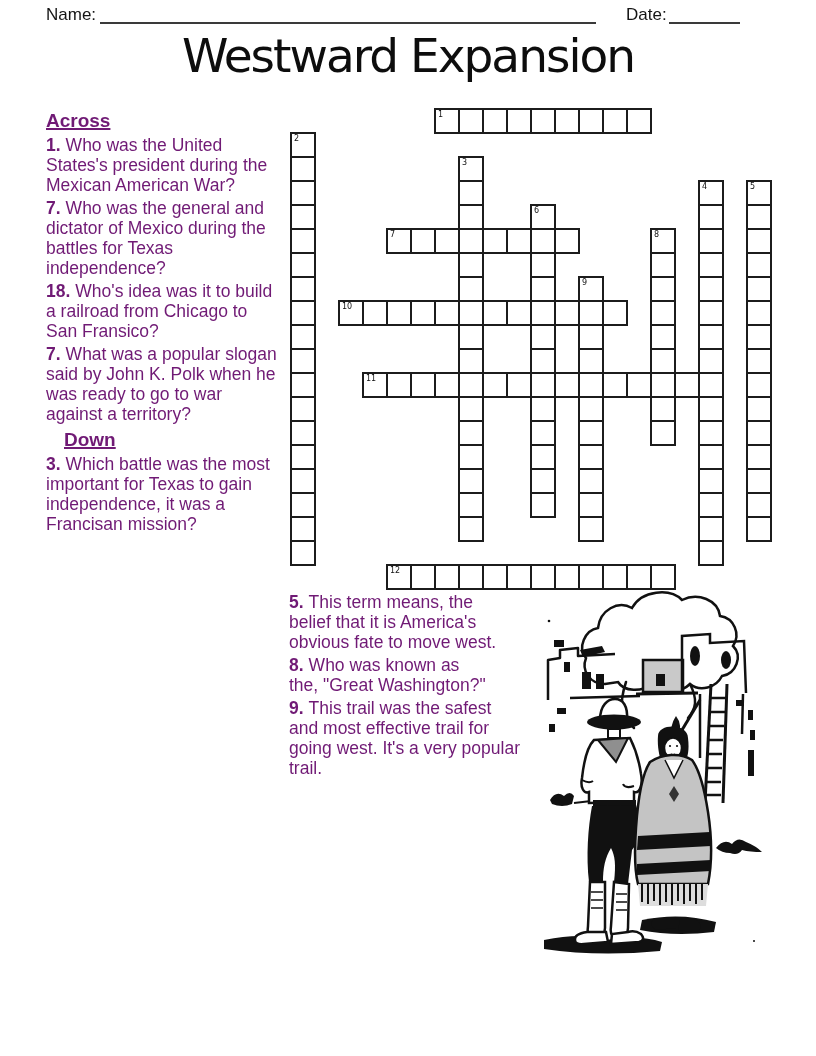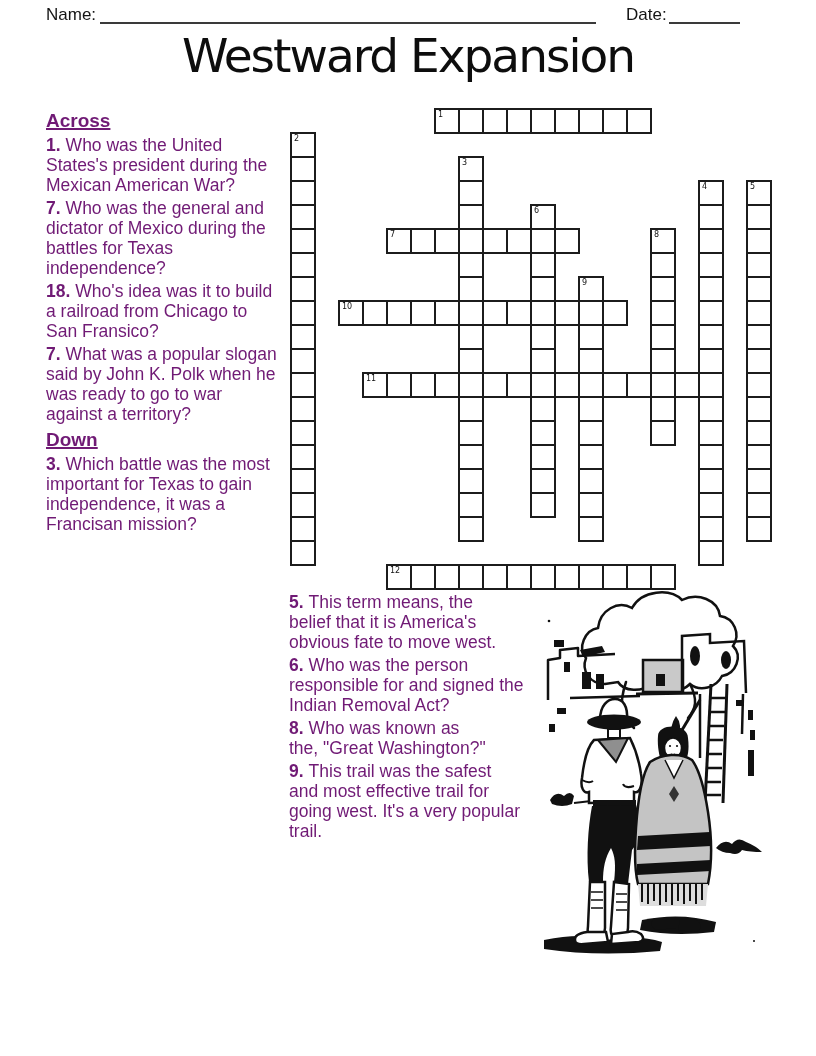--- a/index.html
+++ b/index.html
@@ -17,21 +17,21 @@
     font-size:47px; font-weight:500; letter-spacing:-2px; color:#0d0d0d;
   }
   
   .cluecol { position:absolute; font-size:17.5px; line-height:20px; color:#701a75; }
   .col-left  { left:46px;  top:110px; width:231px; }
   .col-mid   { left:289px; top:592px; width:235px; }
   .cluecol h2 {
     margin:0 0 3px 0; font-size:19px; line-height:22px; font-weight:bold;
     text-decoration:underline; text-decoration-thickness:2px;
   }
-  .cluecol h2.down-h { margin-top:5px; }
+  .cluecol h2.down-h { margin-top:5px;margin-left:18px; }
   .clue { margin:0 0 3px 0; }
   .clue .num { font-weight:bold; margin-right:5px; }
   .clue-d8 { max-width:200px; }
   .clue-d5 { max-width:212px; }
   
   .cw-grid { position:absolute; left:290px; top:108px; width:482px; height:482px; }
   .cw-cell {
     position:absolute; width:26px; height:26px; box-sizing:border-box;
     border:2px solid #1c1c1c; background:#fff;
   }
@@ -59,21 +59,20 @@
     <p class="clue"><span class="num">1.</span><span>Who was the United States's president during the Mexican American War?</span></p>
     <p class="clue"><span class="num">7.</span><span>Who was the general and dictator of Mexico during the battles for Texas independence?</span></p>
     <p class="clue"><span class="num">18.</span><span>Who's idea was it to build a railroad from Chicago to San Fransico?</span></p>
     <p class="clue"><span class="num">7.</span><span>What was a popular slogan said by John K. Polk when he was ready to go to war against a territory?</span></p>
     <h2 class="down-h">Down</h2>
     <p class="clue"><span class="num">3.</span><span>Which battle was the most important for Texas to gain independence, it was a Francisan mission?</span></p>
   </section>
 
   <section class="cluecol col-mid">
     <p class="clue clue-d5"><span class="num">5.</span><span>This term means, the belief that it is America's obvious fate to move west.</span></p>
-    <p class="clue"><span class="num">6.</span><span>Who was the person responsible for and signed the Indian Removal Act?</span></p>
     <p class="clue clue-d8"><span class="num">8.</span><span>Who was known as the, "Great Washington?"</span></p>
     <p class="clue"><span class="num">9.</span><span>This trail was the safest and most effective trail for going west. It's a very popular trail.</span></p>
   </section>
 
   <div class="cw-grid">
       <div class="cw-cell" style="left: 144px; top: 0px;">
         <span class="cnum">1</span>
       </div>
       <div class="cw-cell" style="left: 168px; top: 0px;"></div>
       <div class="cw-cell" style="left: 192px; top: 0px;"></div>

